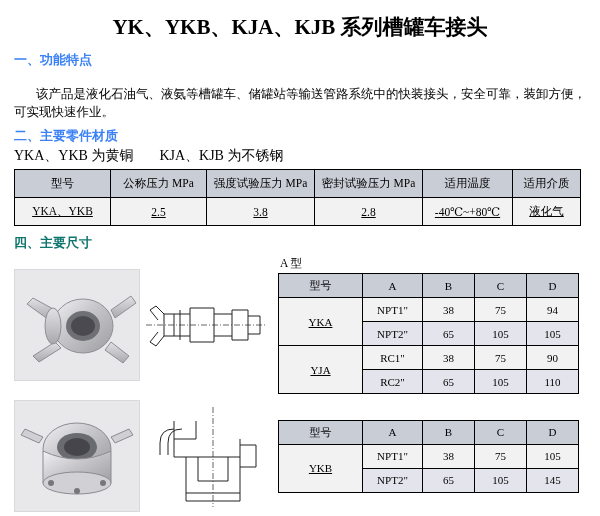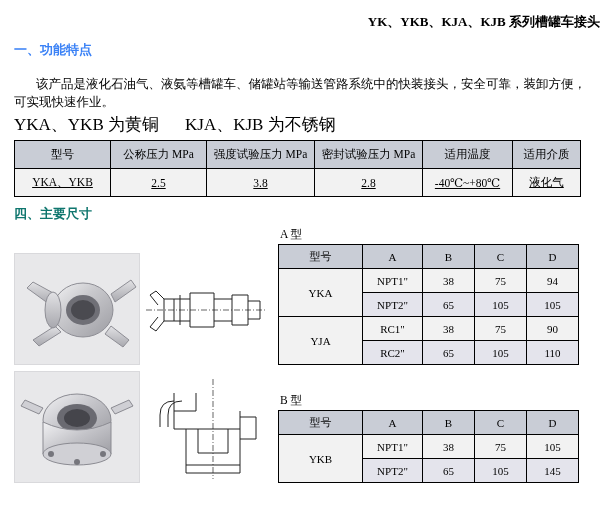--- a/index.html
+++ b/index.html
@@ -16,22 +16,22 @@
     position: relative;
   }
   .page {
     width: 600px;
     height: 516px;
     position: relative;
     box-sizing: border-box;
     padding: 0;
   }
   .title {
-    text-align: right;
-    font-size: 13px;
+    text-align: center;
+    font-size: 21px;
     font-weight: bold;
     letter-spacing: 0px;
     padding-top: 13px;
     padding-bottom: 4px;
     font-family: "Liberation Serif", "DejaVu Serif", serif;
   }
   .section-head {
     color: #3b82f6;
     font-weight: bold;
     font-size: 13px;
@@ -42,21 +42,21 @@
     font-size: 12.5px;
     line-height: 1.45;
     margin: 16px 14px 0 14px;
     text-align: justify;
   }
   .para .indent {
     display: inline-block;
     width: 22px;
   }
   .matl {
-    font-size: 17px;
+    font-size: 14px;
     margin: 2px 0 0 14px;
   }
   .matl .gap {
     display: inline-block;
     width: 26px;
   }
   
   table.spec {
     border-collapse: collapse;
     margin: 4px 0 0 14px;
@@ -89,21 +89,21 @@
     margin: 8px 0 4px 14px;
   }
   
   .lower {
     position: relative;
     margin-left: 14px;
     width: 572px;
   }
   .row {
     display: flex;
-    align-items: flex-end;
+    align-items: center;
     margin-bottom: 6px;
   }
   .photo {
     width: 124px;
     height: 110px;
     background: linear-gradient(160deg,#e9e9ea 0%,#dedee0 45%,#d2d2d5 100%);
     border: 1px solid #d9d9dc;
     position: relative;
     overflow: hidden;
     flex: 0 0 auto;
@@ -142,34 +142,36 @@
     background: #c9cdd6;
   }
   table.dim tbody td {
     background: #f2f2f2;
   }
   table.dim tbody tr.alt td {
     background: #e4e4ec;
   }
   td.modelcell {
     background: #f2f2f2;
+    text-decoration: underline;
   }
   
   svg { display: block; }
 </style>
 </head>
 <body>
 
 <div class="page">
 
   <div class="title">YK、YKB、KJA、KJB 系列槽罐车接头</div>
 
   <div class="section-head">一、功能特点</div>
   <div class="para"><span class="indent"></span><span>该产品是液化石油气、液氨等槽罐车、储罐站等输送管路系统中的快装接头，安全可靠，装卸方便，可实现快速作业。</span></div>
 
+  <div class="section-head">二、主要零件材质</div>
   <div class="matl">
     <span>YKA、YKB 为黄铜</span><span class="gap"></span><span>KJA、KJB 为不锈钢</span>
   </div>
 
 
   <table class="spec">
     <colgroup>
       <col style="width:96px">
         <col style="width:96px">
         <col style="width:108px">
@@ -339,21 +341,20 @@
             <path d="M38 28 Q24 28 24 42 L24 54"></path>
             <path d="M42 92 L42 100 L96 100 L96 92"></path>
           </g>
           <g stroke="#222" stroke-width="0.7" stroke-dasharray="6 2 1 2" fill="none">
             <path d="M69 6 L69 106"></path>
           </g>
         </svg>
       </div>
 
       <div class="tblwrap">
-        <div class="tbl-label">B 型</div>
         <table class="dim">
           <colgroup>
               <col style="width:84px">
               <col style="width:60px">
               <col style="width:52px">
               <col style="width:52px">
               <col style="width:52px">
             </colgroup>
           <thead>
             <tr>

